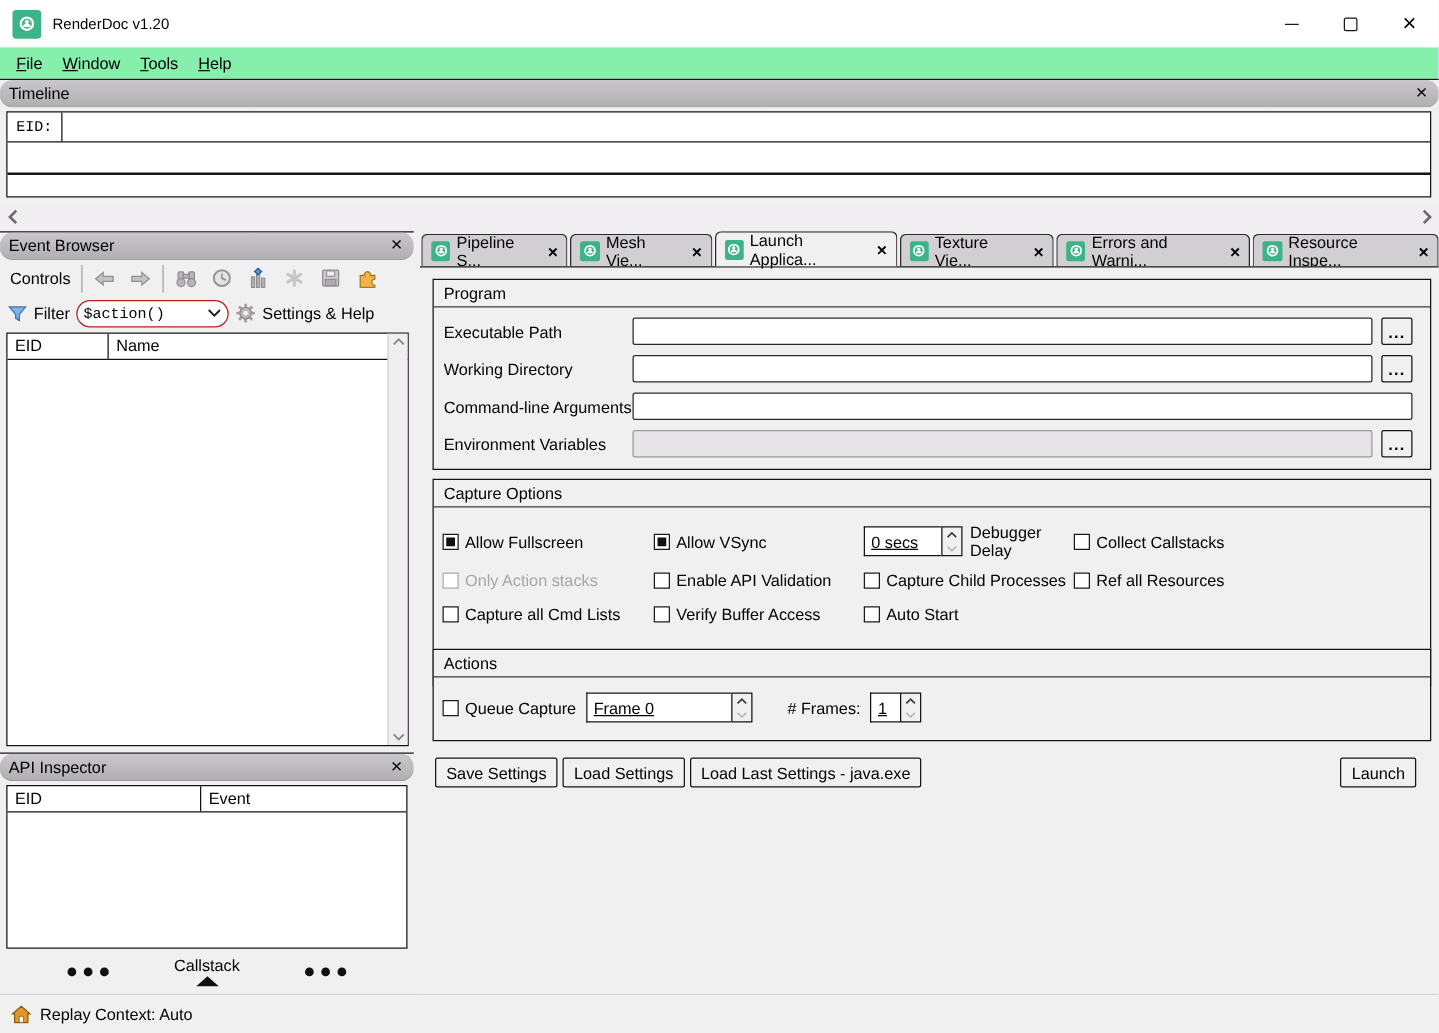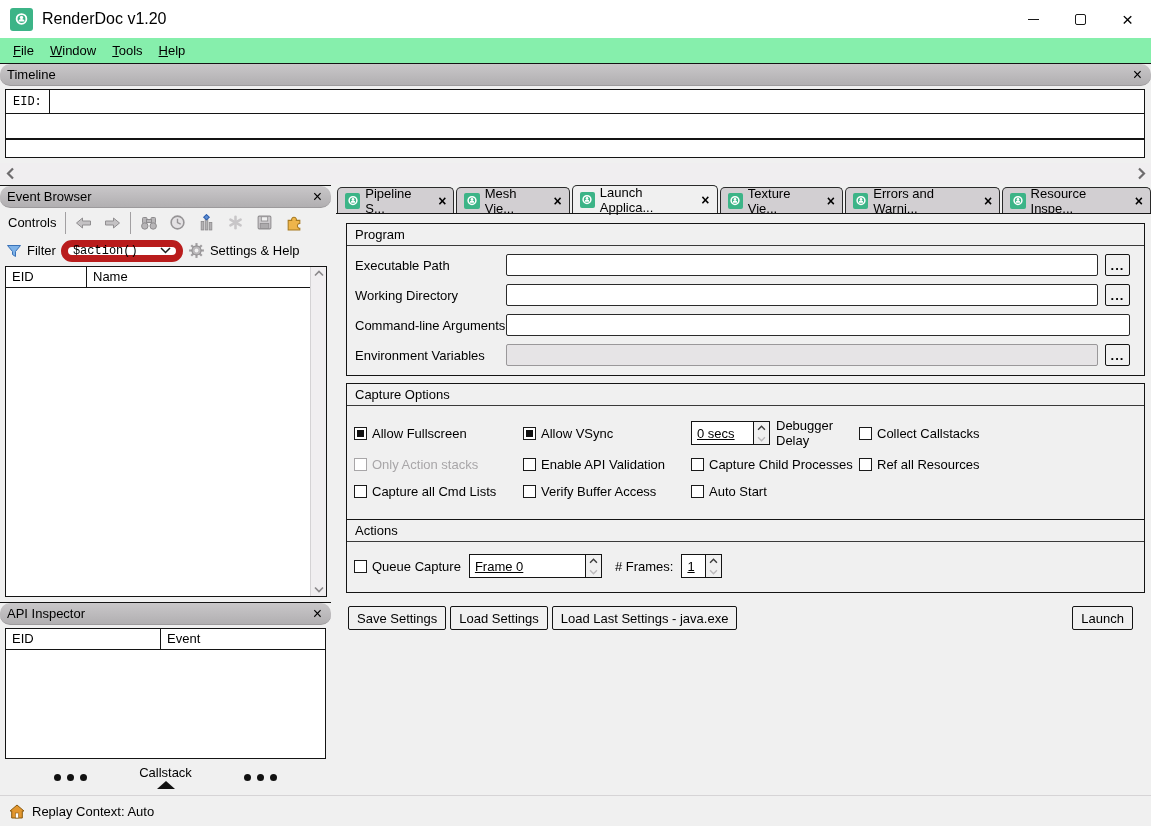--- a/index.html
+++ b/index.html
@@ -10,21 +10,21 @@
     font-size: 13px;
     color: #000;
     background: #f0f0f0;
     overflow: hidden;
   }
   svg { display:block; }
 
   
   .titlebar { position:absolute; top:0; left:0; right:0; height:38px; background:#ffffff; display:flex; align-items:center; }
   .app-icon { width:23px; height:23px; margin-left:10px; border-radius:3px; background:#3cb487; display:flex; align-items:center; justify-content:center; }
-  .titlebar-title { margin-left:9px; font-size:16px; }
+  .titlebar-title { margin-left:9px; font-size:12px; }
   .win-controls { margin-left:auto; display:flex; height:100%; }
   .win-btn { width:47px; height:100%; display:flex; align-items:center; justify-content:center; }
   .glyph-min { width:11px; border-top:1.4px solid #1a1a1a; display:inline-block; }
   .glyph-max { width:11px; height:11px; border:1.4px solid #1a1a1a; border-radius:2px; display:inline-block; }
   .glyph-close-win { font-size:19px; font-weight:300; line-height:1; }
 
   
   .menubar { position:absolute; top:38px; left:0; right:0; height:25px; background:#86efac; display:flex; align-items:center; padding-left:5px; }
   .menu-item { display:inline-block; padding:2px 8px; }
   .menu-item::first-letter { text-decoration: underline; }
@@ -51,21 +51,21 @@
   .left-col { position:absolute; left:0; top:0; width:331px; bottom:0; background:#f0f0f0; }
   .right-col { position:absolute; left:336px; right:0; top:0; bottom:0; background:#f0f0f0; }
 
   
   .event-browser { position:absolute; top:0; left:0; right:0; height:415px; border-top:1px solid #141414; }
   .eb-toolbar { height:29px; display:flex; align-items:center; padding:0 4px; }
   .tb-label { padding:0 6px 0 4px; }
   .tb-sep { width:1px; height:22px; background:#a2a0a2; margin:0 3px; }
   .tb-btn { width:29px; height:25px; display:flex; align-items:center; justify-content:center; }
   .eb-filter-row { height:27px; display:flex; align-items:center; padding:0 6px; gap:5px; }
-  .combo { width:122px; height:22px; background:#fff; border:7px solid #b91c1c; border-radius:11px; display:flex; align-items:center; padding:0 5px; }
+  .combo { width:122px; height:22px; background:#fff; border:1px solid #b91c1c; border-radius:11px; display:flex; align-items:center; padding:0 5px; }
   .combo-value { flex:1; font-family:"Liberation Mono", monospace; font-size:12px; }
   .eb-table { position:absolute; top:80px; left:5px; right:4px; bottom:3px; background:#fff; border:1px solid #141414; }
   .tbl-head { display:flex; height:21px; border-bottom:1px solid #141414; }
   .tbl-h-cell { padding:2px 6px; }
   .eb-col-eid { width:81px; border-right:1px solid #141414; }
   .vscroll { position:absolute; top:0; right:0; bottom:0; width:16px; background:#f0eef0; border-left:1px solid #d4d2d4; display:flex; flex-direction:column; justify-content:space-between; align-items:center; padding:3px 0; }
 
   
   .api-inspector { position:absolute; top:417px; left:0; right:0; bottom:0; border-top:1px solid #141414; display:flex; flex-direction:column; }
   .api-table { margin:3px 5px 0 5px; height:131px; background:#fff; border:1px solid #141414; }
@@ -503,21 +503,21 @@
                     <path d="M1 5.5 L5 1.5 L9 5.5" fill="none" stroke="#3a3a3a" stroke-width="1.6"></path>
                   </svg>
                 </div>
               <div class="spin-half">
                   <svg width="9" height="6" viewBox="0 0 10 7">
                     <path d="M1 1.5 L5 5.5 L9 1.5" fill="none" stroke="#bbb9bb" stroke-width="1.6"></path>
                   </svg>
                 </div>
             </div>
           </div>
-          <span style="margin-left:5px"># Frames:</span>
+          <span style="margin-left:20px"># Frames:</span>
           <div class="spinner">
             <div class="spin-text" style="width:24px">1</div>
             <div class="spin-btns">
               <div class="spin-half">
                   <svg width="9" height="6" viewBox="0 0 10 7">
                     <path d="M1 5.5 L5 1.5 L9 5.5" fill="none" stroke="#3a3a3a" stroke-width="1.6"></path>
                   </svg>
                 </div>
               <div class="spin-half">
                   <svg width="9" height="6" viewBox="0 0 10 7">

